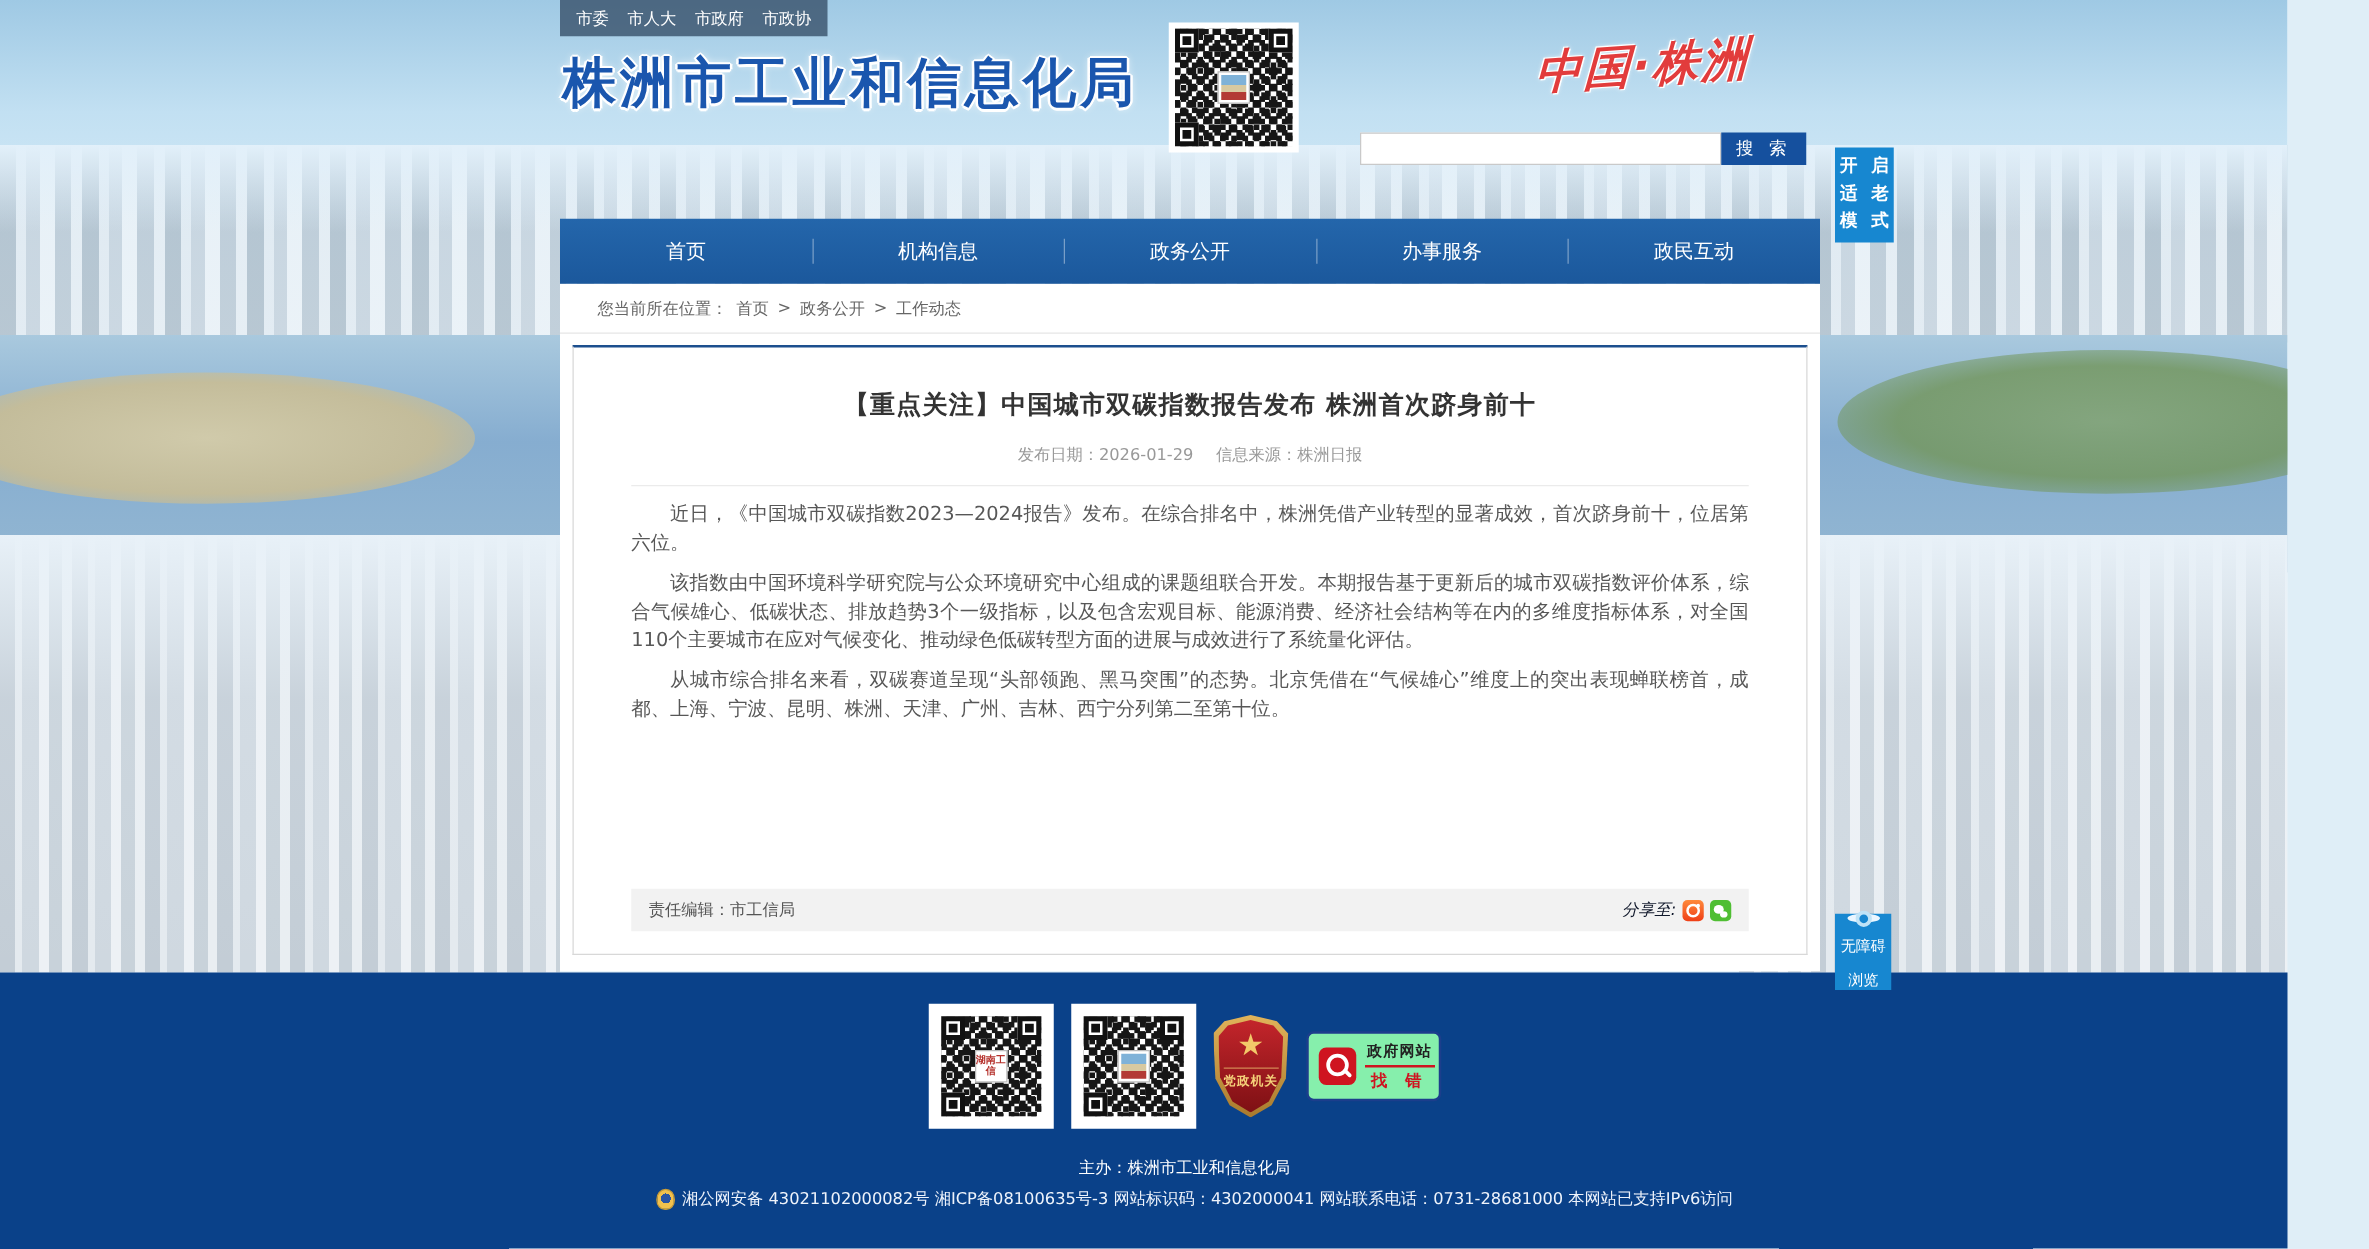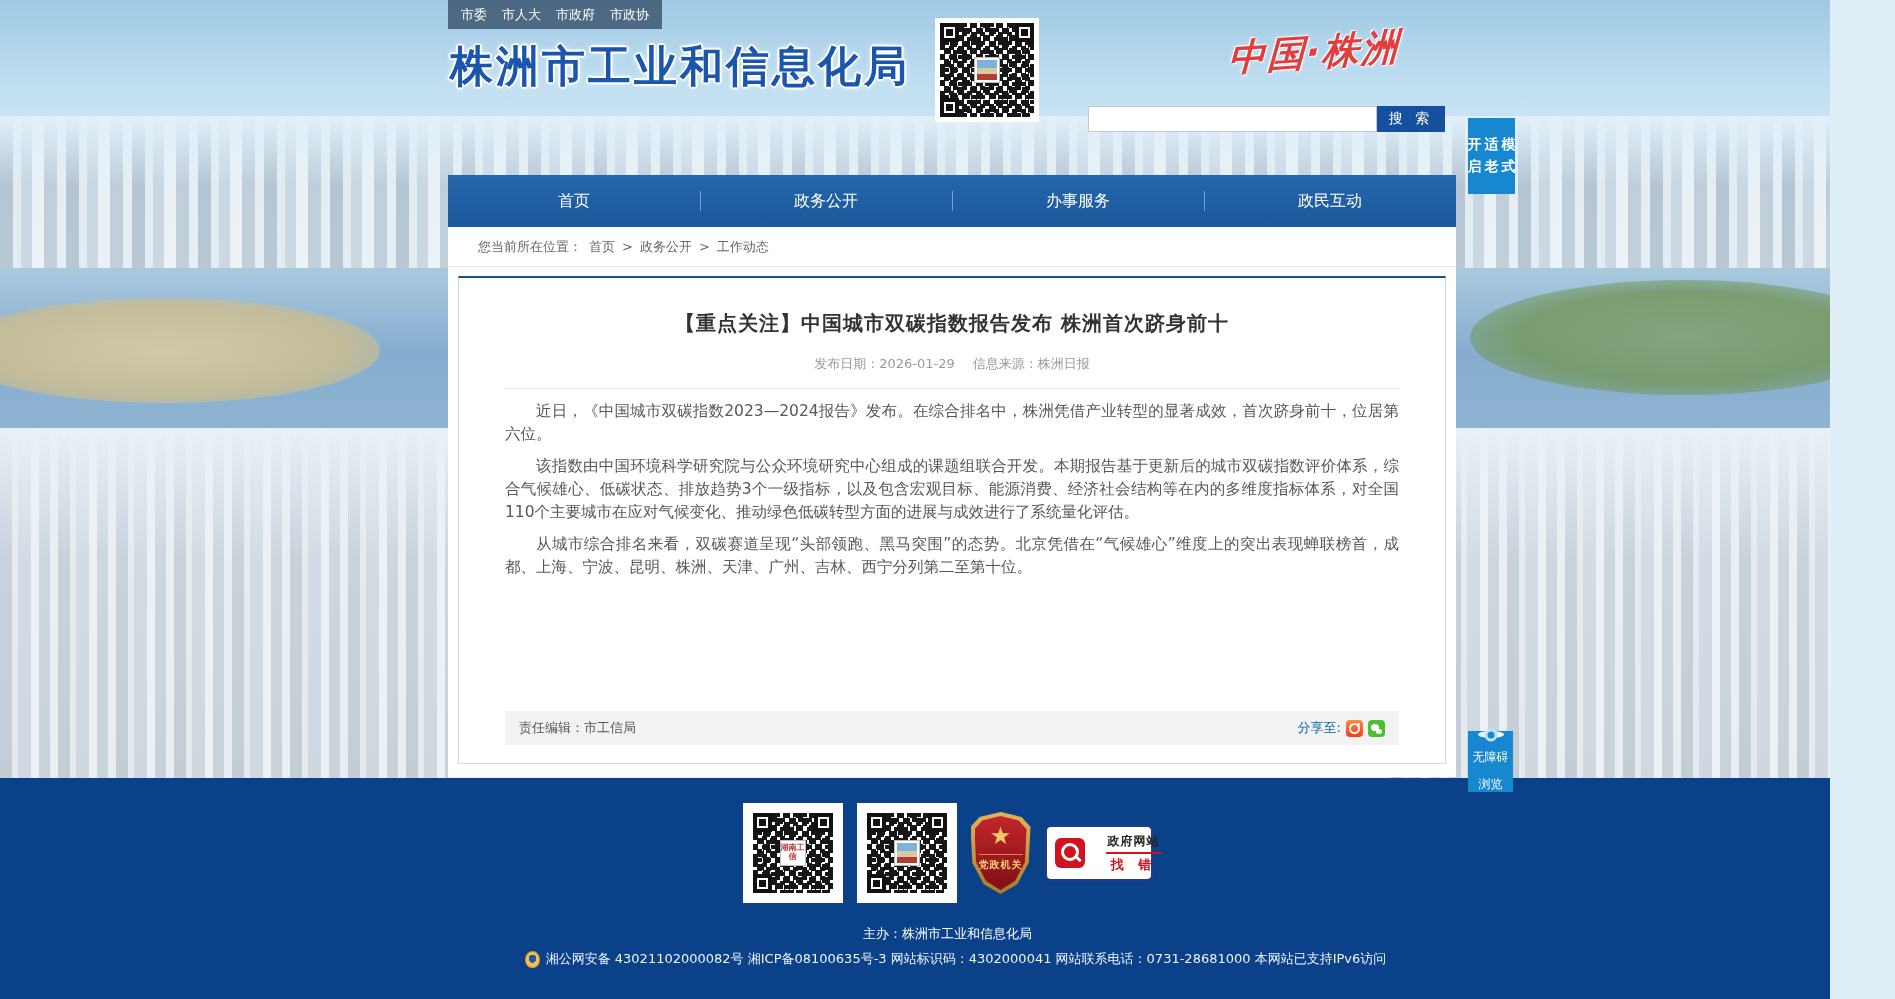--- a/index.html
+++ b/index.html
@@ -44,21 +44,21 @@
     color:#e23c3c; letter-spacing:2px; transform:rotate(-4deg) skewX(-6deg);
     text-shadow:1px 1px 0 #fff,-1px -1px 0 #fff,0 0 4px rgba(255,255,255,.9); }
 
   .search-input { position:absolute; z-index:2; left:1088px; top:106px; width:289px; height:26px;
     border:1px solid #c9c9c9; background:#fff; padding:0 8px; font-size:13px; outline:none; }
   .search-btn { position:absolute; z-index:2; left:1377px; top:106px; width:68px; height:26px;
     background:#15509e; color:#fff; border:0; font-size:14px; letter-spacing:4px; cursor:pointer;
     font-family:inherit; }
 
   .elder-btn { position:absolute; z-index:4; left:1468px; top:118px; width:47px; height:76px;
-    background:#1787d0; color:#fff; display:flex; flex-direction:row; align-items:center; justify-content:center;
+    background:#1787d0; color:#fff; display:flex; flex-direction:column; align-items:center; justify-content:center;
     font-size:14px; font-weight:bold; line-height:1.55; letter-spacing:3px; cursor:pointer; padding-left:3px; }
 
   .qr { position:relative; background:#fff; }
   .qr-noise { position:absolute; inset:5px;
     background:
       repeating-conic-gradient(#161616 0% 25%, transparent 0% 50%) 0 0 / 9px 9px,
       repeating-conic-gradient(#161616 0% 25%, transparent 0% 50%) 4px 5px / 13px 13px,
       #fff; }
   .fp { position:absolute; width:19px; height:19px; border:4px solid #111; background:#fff; }
   .fp::after { content:""; position:absolute; inset:2px; background:#111; }
@@ -87,21 +87,21 @@
     border:1px solid #d8d8d8; border-top:2px solid #1c4f8e; }
   .art-title { text-align:center; margin-top:32px; font-size:20px; font-weight:bold; color:#333; letter-spacing:1px; }
   .art-meta { text-align:center; margin-top:18px; font-size:13px; color:#999; }
   .art-meta span { margin:0 7px; }
   .art-divider { height:1px; background:#ebebeb; margin:15px 46px 0; }
   .art-body { margin:11px 46px 0; }
   .art-body p { font-size:15.5px; color:#575757; line-height:23px; margin-bottom:9px; text-indent:2em; text-align:justify; }
 
   .editor-bar { position:absolute; left:46px; right:46px; top:433px; height:34px; background:#f2f2f2;
     display:flex; align-items:center; justify-content:space-between; padding:0 14px; font-size:13px; color:#555; }
-  .share { display:flex; align-items:center; gap:5px; color:#0369a1; }
+  .share { display:flex; align-items:center; gap:5px; color:#0f172a;font-style:italic; }
   .ico-weibo { width:17px; height:17px; border-radius:4px; background:linear-gradient(180deg,#ff8a3c,#ef3f16);
     position:relative; cursor:pointer; }
   .ico-weibo::before { content:""; position:absolute; left:3px; bottom:3px; width:7px; height:7px;
     border:2px solid #fff; border-radius:50%; }
   .ico-weibo::after { content:""; position:absolute; right:3px; top:3px; width:3px; height:3px;
     background:#fff; border-radius:50%; }
   .ico-wechat { width:17px; height:17px; border-radius:4px; background:#4fbe33; position:relative; cursor:pointer; }
   .ico-wechat::before { content:""; position:absolute; left:3px; top:4px; width:8px; height:7px;
     background:#fff; border-radius:50%; }
   .ico-wechat::after { content:""; position:absolute; right:3px; bottom:3px; width:6px; height:5px;
@@ -127,22 +127,22 @@
   .shield { width:60px; height:82px; position:relative; cursor:pointer;
     clip-path:polygon(50% 0%,85% 6%,100% 18%,97% 62%,78% 88%,50% 100%,22% 88%,3% 62%,0% 18%,15% 6%);
     background:linear-gradient(180deg,#e0b35a,#a97a2d); display:flex; align-items:center; justify-content:center; }
   .shield-in { width:52px; height:74px;
     clip-path:polygon(50% 0%,85% 6%,100% 18%,97% 62%,78% 88%,50% 100%,22% 88%,3% 62%,0% 18%,15% 6%);
     background:linear-gradient(180deg,#c3252b,#7e1014); display:flex; flex-direction:column; align-items:center;
     justify-content:flex-start; padding-top:8px; gap:6px; }
   .shield-star { color:#f3c969; font-size:24px; line-height:1; }
   .shield-label { color:#f5d27a; font-size:10px; font-weight:bold; letter-spacing:1px;
     border-top:1px solid rgba(245,210,122,.6); padding-top:3px; }
-  .find-err { width:108px; height:56px; background:#ffffff; border:2px solid #1c3e8c; border-radius:6px;
-    display:flex; align-items:center; gap:21px; padding:0 8px; cursor:pointer; }
+  .find-err { width:108px; height:56px; background:#86efac; border:2px solid #1c3e8c; border-radius:6px;
+    display:flex; align-items:center; gap:7px; padding:0 8px; cursor:pointer; }
   .mag { width:30px; height:30px; border-radius:6px; background:#cf1420; position:relative; flex:0 0 auto; }
   .mag::before { content:""; position:absolute; left:6px; top:5px; width:12px; height:12px;
     border:3px solid #fff; border-radius:50%; }
   .mag::after { content:""; position:absolute; left:19px; top:19px; width:8px; height:3px;
     background:#fff; transform:rotate(45deg); border-radius:2px; }
   .find-txt { display:flex; flex-direction:column; align-items:center; gap:2px; flex:1; }
   .find-top { font-size:12px; color:#222; font-weight:bold; letter-spacing:1px; }
   .find-rule { width:56px; height:2px; background:#cf1420; }
   .find-bottom { font-size:13px; color:#cf1420; font-weight:bold; letter-spacing:5px; }
   .sponsor { position:absolute; top:147px; width:100%; text-align:center; font-size:13px; color:#fff; }
@@ -192,20 +192,21 @@
   <button class="search-btn">搜 索</button>
 
   <div class="elder-btn">
     <span>开 启</span>
     <span>适 老</span>
     <span>模 式</span>
   </div>
 
   <div class="mainnav">
     <div class="nav-item">首页</div>
+    <div class="nav-item">机构信息</div>
     <div class="nav-item">政务公开</div>
     <div class="nav-item">办事服务</div>
     <div class="nav-item">政民互动</div>
   </div>
 
   <div class="content-col">
     <div class="breadcrumb">
       <span>您当前所在位置：</span>
       <a>首页</a>
       <span>&gt;</span>

